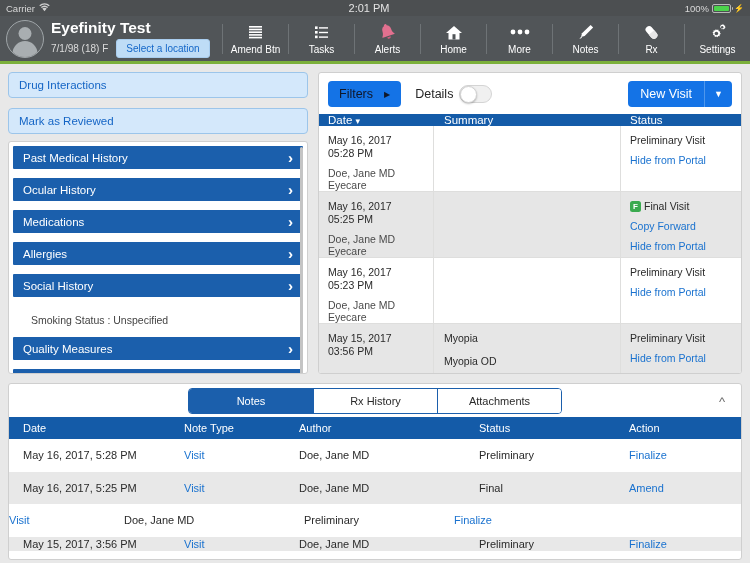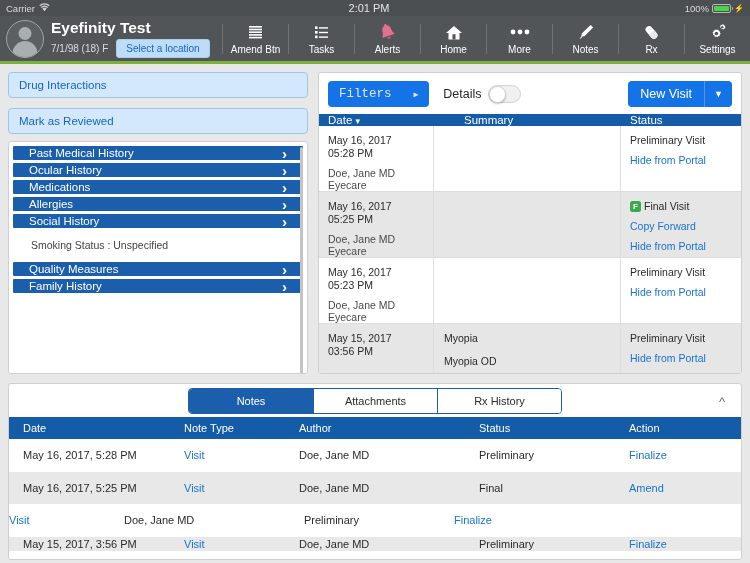--- a/index.html
+++ b/index.html
@@ -75,43 +75,43 @@
   .actionbtns{display:flex; gap:10px; margin-bottom:7px;flex-direction:column;}
   .abtn{
     background:#d4e8fb; border:1px solid #9cc5ea; color:#1565c5;
     font-size:11.5px; border-radius:4px; padding:6px 10px; white-space:nowrap;
   }
   .acc-card{
     background:#fff; border:1px solid #cfcfcf; border-radius:3px;
     flex:1; padding:4px; overflow:hidden; position:relative;
   }
   .acc-item{
-    background:#1b5fac; color:#fff; font-size:11.5px; height:14px;
-    display:flex; align-items:center; padding:0 16px;
-    margin-bottom:3px; border-radius:1px; position:relative;
+    background:#1b5fac; color:#fff; font-size:11.5px; height:23px;
+    display:flex; align-items:center; padding:0 10px;
+    margin-bottom:9px; border-radius:1px; position:relative;
   }
   .acc-item .chev{
     margin-left:auto; font-size:15px; font-weight:bold; color:#fff; line-height:1;
   }
   .acc-sub{
     background:#fff; color:#434343; font-size:10.5px; height:28px;
     display:flex; align-items:center; padding:0 10px 0 18px; margin-bottom:3px;
   }
   .acc-scroll{
     position:absolute; right:4px; top:5px; width:3px; height:250px;
     background:#c4c4c4; border-radius:2px;
   }
 
   
   .rightcol{flex:1; background:#fff; border:1px solid #cfcfcf; border-radius:3px;
     display:flex; flex-direction:column; overflow:hidden;}
   .vis-toolbar{display:flex; align-items:center; padding:8px 9px 7px 9px;}
   .filters-btn{
-    background:#1473e6; color:#e5e5e5; font-size:12.5px; border-radius:4px;
-    padding:6px 11px; display:flex; align-items:center; gap:22px;font-family:Liberation Mono, monospace;
+    background:#1473e6; color:#0f172a; font-size:12.5px; border-radius:4px;
+    padding:6px 11px; display:flex; align-items:center; gap:11px;
   }
   .filters-btn .tri{font-size:8px;}
   .details-lbl{margin-left:14px; font-size:12.5px; color:#262626;}
   .toggle{
     margin-left:6px; width:33px; height:18px; border-radius:10px;
     background:#f0f0f0; border:1px solid #d4d4d4; position:relative;
   }
   .toggle .knob{
     position:absolute; left:0px; top:0px; width:17px; height:17px;
     border-radius:50%; background:#fff; border:1px solid #d2d2d2;
@@ -123,21 +123,21 @@
     border-radius:4px 0 0 4px;
   }
   .newvisit-ar{
     background:#1473e6; color:#fff; font-size:9px; padding:6px 9px;
     border-radius:0 4px 4px 0; border-left:1px solid #4f97ec;
     display:flex; align-items:center;
   }
   .vtable{flex:1; display:flex; flex-direction:column; overflow:hidden;}
   .vhead{
     background:#145ba8; color:#fff; display:flex; font-size:11.5px;
-    height:24px; align-items:flex-end;gap:20px;
+    height:24px; align-items:flex-end;
   }
   .vhead .c1{width:115px; padding-left:9px;}
   .vhead .c2{flex:1; padding-left:10px;}
   .vhead .c3{width:120px; padding-left:9px;}
   .vrow{display:flex; font-size:10.5px; min-height:66px; border-bottom:1px solid #dededd;}
   .vrow.alt{background:#e6e6e6;}
   .vrow .c1{width:115px; padding:8px 6px 6px 9px; color:#2a2a2a; border-right:1px solid #dededd;}
   .vrow .c2{flex:1; padding:8px 6px 6px 10px; color:#2a2a2a; border-right:1px solid #dededd;}
   .vrow .c3{width:120px; padding:8px 6px 6px 9px;}
   .vdate{line-height:12.5px;}
@@ -474,22 +474,22 @@
           </div>
         </div>
       </div>
     </div>
   </div>
 
   <div class="bottom">
     <div class="tabsrow">
       <div class="tabs">
         <div class="tab active">Notes</div>
+        <div class="tab">Rx History</div>
         <div class="tab">Attachments</div>
-        <div class="tab">Rx History</div>
       </div>
       <div class="collapse">^</div>
     </div>
 
     <div class="nhead">
       <div class="n1">Date</div>
       <div class="n2">Note Type</div>
       <div class="n3">Author</div>
       <div class="n4">Status</div>
       <div class="n5">Action</div>

